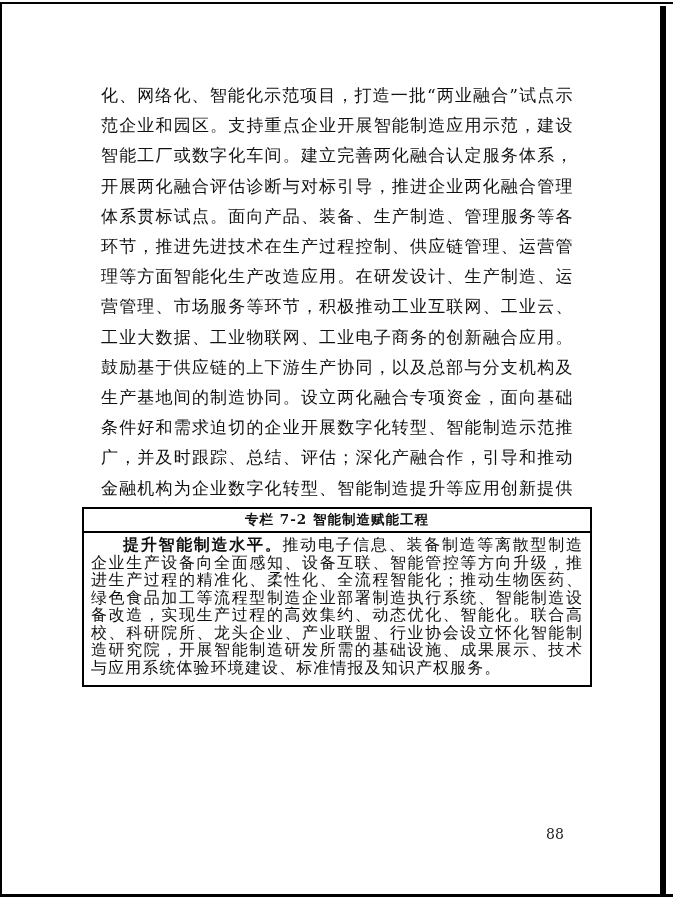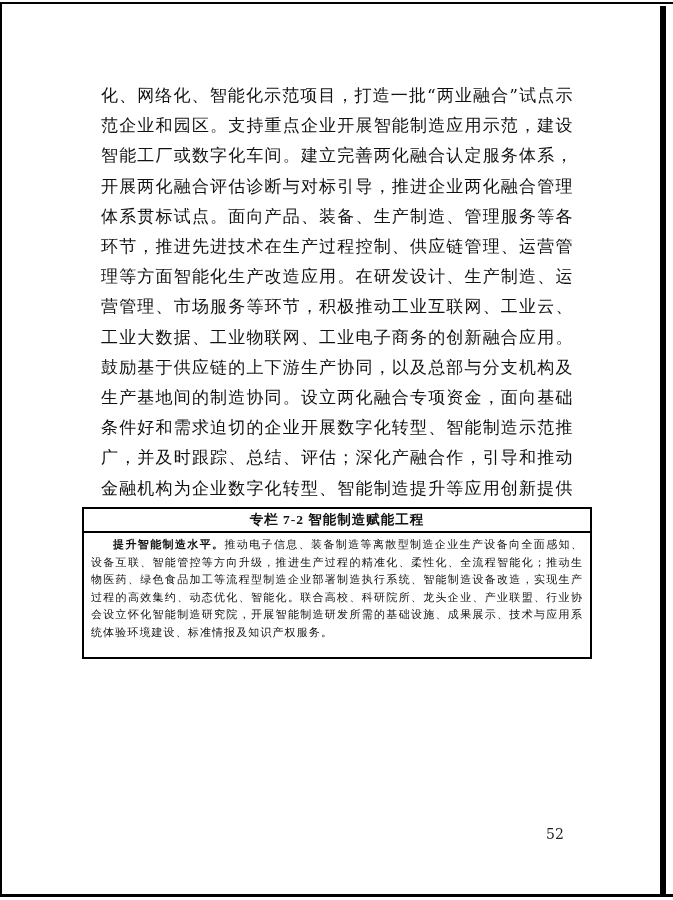--- a/index.html
+++ b/index.html
@@ -38,25 +38,24 @@
     border: 2px solid #000;
     background: #fff;
   }
   .box-title {
     font-weight: bold;
     text-align: center;
     font-size: 13.5px;
     padding: 2px 0 2px;
     border-bottom: 2px solid #000;
     letter-spacing: 1px;
-    font-family: Liberation Serif, serif;
   }
   .box-body {
-    padding: 3px 7px 16px;
-    font-size: 11px;
+    padding: 3px 7px 9px;
+    font-size: 16px;
     line-height: 17.5px;
     text-align: justify;
     text-justify: inter-character;
     letter-spacing: 1.1px;
   }
   .box-para { margin: 0; text-indent: 2em; }
   .box-para .lead { font-weight: bold; }
 
   .page-number {
     position: absolute;
@@ -82,15 +81,15 @@
     <p>化、网络化、智能化示范项目，打造一批“两业融合”试点示范企业和园区。支持重点企业开展智能制造应用示范，建设智能工厂或数字化车间。建立完善两化融合认定服务体系，开展两化融合评估诊断与对标引导，推进企业两化融合管理体系贯标试点。面向产品、装备、生产制造、管理服务等各环节，推进先进技术在生产过程控制、供应链管理、运营管理等方面智能化生产改造应用。在研发设计、生产制造、运营管理、市场服务等环节，积极推动工业互联网、工业云、工业大数据、工业物联网、工业电子商务的创新融合应用。鼓励基于供应链的上下游生产协同，以及总部与分支机构及生产基地间的制造协同。设立两化融合专项资金，面向基础条件好和需求迫切的企业开展数字化转型、智能制造示范推广，并及时跟踪、总结、评估；深化产融合作，引导和推动金融机构为企业数字化转型、智能制造提升等应用创新提供金融服务。</p>
   </div>
 
   <div class="callout-box">
     <div class="box-title">专栏 7-2 智能制造赋能工程</div>
     <div class="box-body">
       <p class="box-para"><b class="lead">提升智能制造水平。</b><span>推动电子信息、装备制造等离散型制造企业生产设备向全面感知、设备互联、智能管控等方向升级，推进生产过程的精准化、柔性化、全流程智能化；推动生物医药、绿色食品加工等流程型制造企业部署制造执行系统、智能制造设备改造，实现生产过程的高效集约、动态优化、智能化。联合高校、科研院所、龙头企业、产业联盟、行业协会设立怀化智能制造研究院，开展智能制造研发所需的基础设施、成果展示、技术与应用系统体验环境建设、标准情报及知识产权服务。</span></p>
     </div>
   </div>
 
-  <div class="page-number">52</div>
+  <div class="page-number">88</div>
 
 </div>
 
 </body></html>

